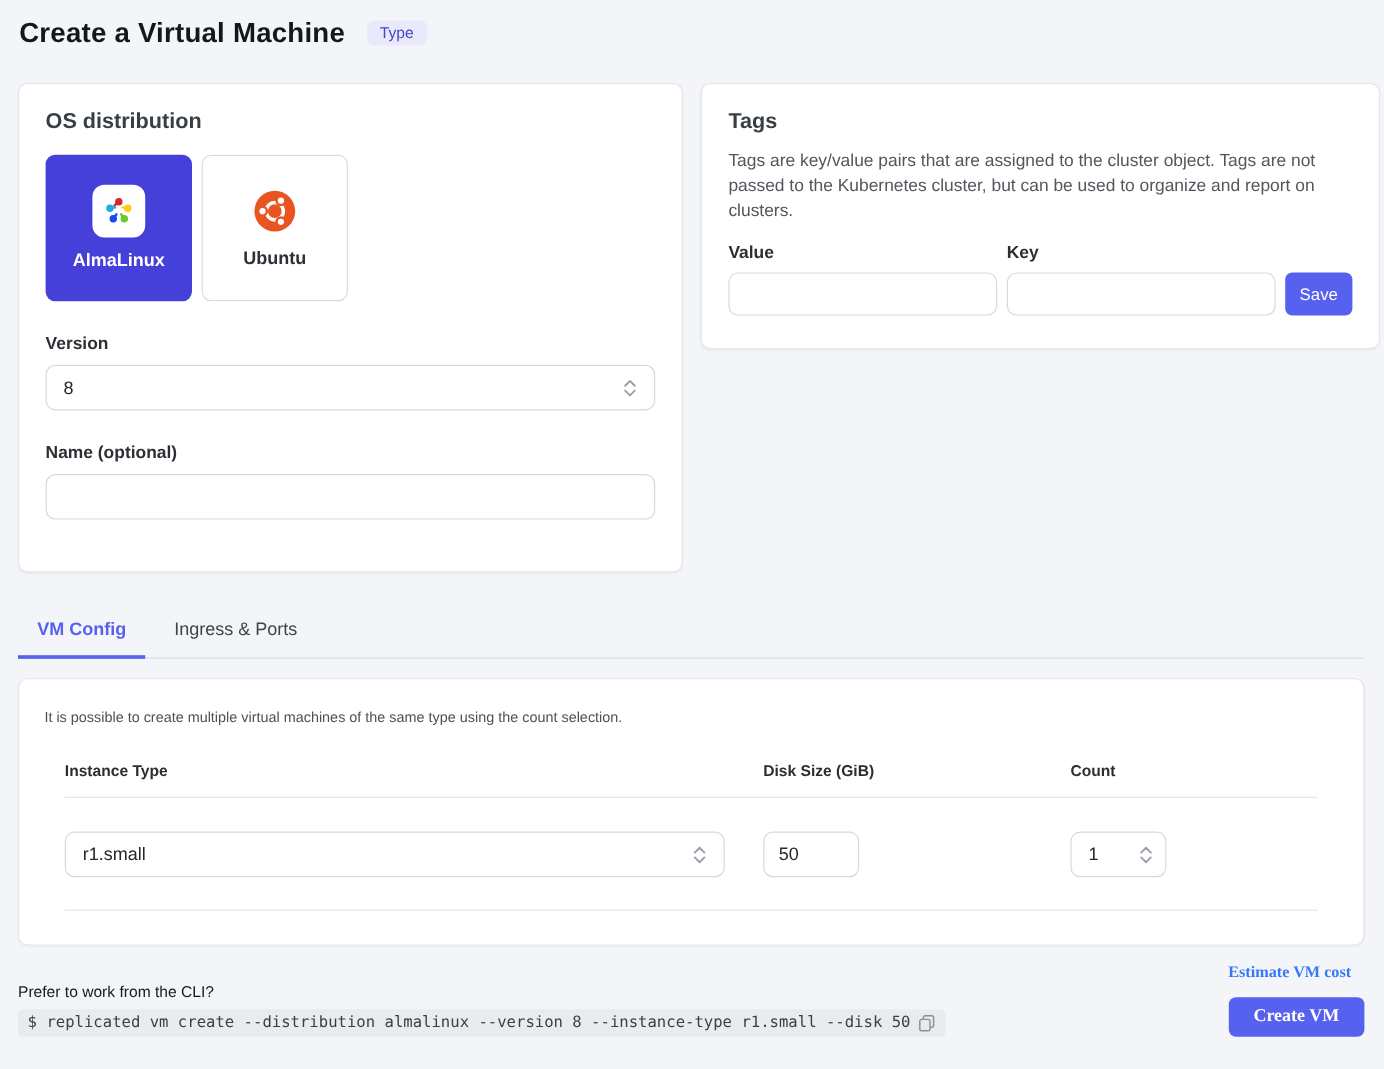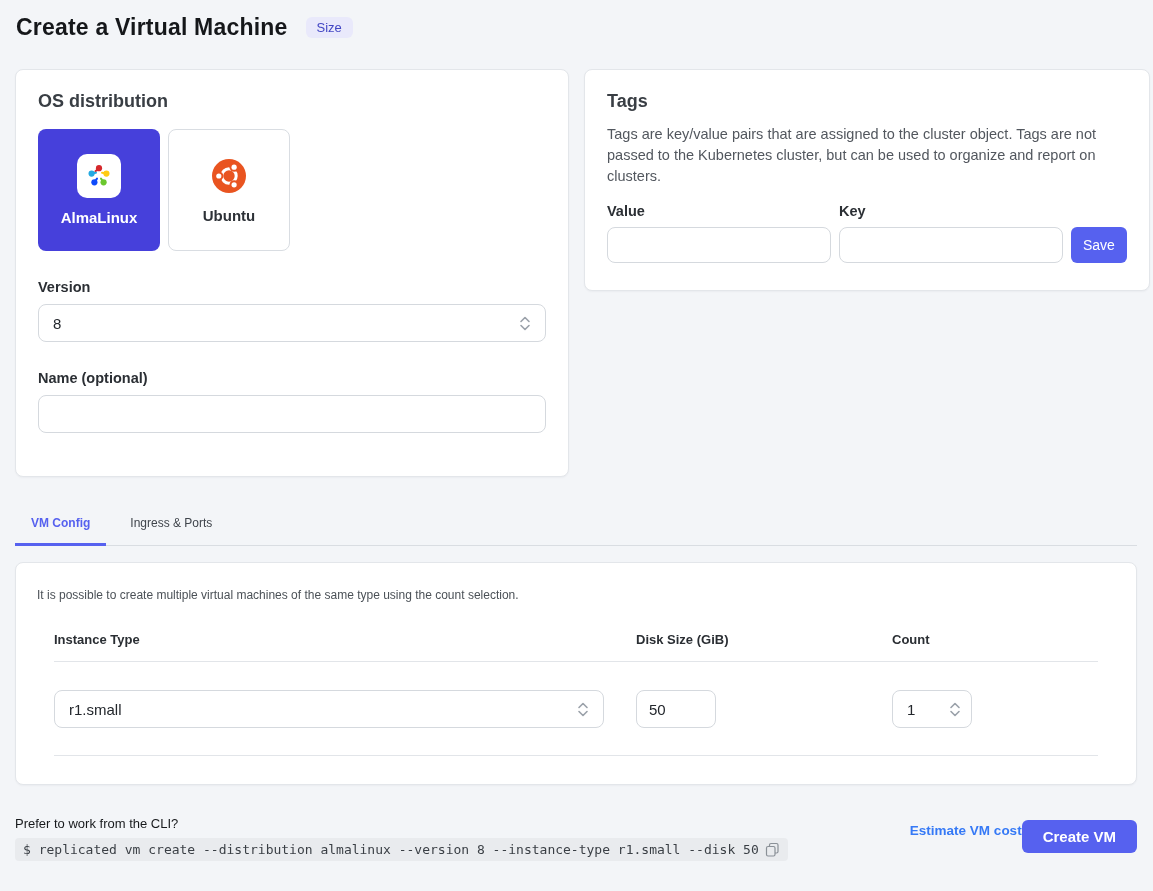--- a/index.html
+++ b/index.html
@@ -72,21 +72,21 @@
     background: #5661ef; color: #fff; border: none; border-radius: 6px;
     font-size: 14px; font-family: inherit; cursor: pointer; text-align: right;
   }
 
   
   .ttl-card { height: 171px; padding: 21px 22px; }
   .ttl-card .select-box { margin-top: 17px; }
 
   
   .tabs { display: flex; margin-top: 27px; border-bottom: 1px solid #d9dde2; }
-  .tab { padding: 12px 16px 13px 16px; font-size: 12px; color: #3f444b; cursor: pointer; }
+  .tab { padding: 12px 16px 13px 16px; font-size: 15px; color: #3f444b; cursor: pointer; }
   .tab + .tab { padding: 12px 25px 13px 24px; }
   .tab.active {
     color: #5661ef; font-weight: bold;
     border-bottom: 3px solid #5661ef; margin-bottom: -1px;
   }
 
   
   .vm-card { margin-top: 16px; height: 223px; padding: 25px 16px 0 16px; }
   .vm-message { font-size: 12px; color: #4b5157; padding-left: 5px; }
   .vm-table { margin-top: 30px; padding: 0 22px; }
@@ -105,37 +105,37 @@
   
   .footer { display: flex; justify-content: space-between; margin-top: 14px; }
   .footer-left { margin-top: 17px; }
   .cli-prompt { font-size: 13px; color: #17191c; }
   .cli-code {
     margin-top: 7px; display: inline-flex; align-items: center; gap: 6px;
     background: #e9ebee; border-radius: 4px; padding: 4px 8px;
     font-family: "DejaVu Sans Mono", "Liberation Mono", monospace;
     font-size: 13px; color: #3a3f45;
   }
-  .footer-right { display: flex; flex-direction: row; align-items: center; }
+  .footer-right { display: flex; flex-direction: column; align-items: flex-start; font-family: Liberation Serif, serif; }
   .estimate-link { font-size: 13.5px; font-weight: bold; color: #3579f6; text-decoration: none; cursor: pointer; }
   .create-btn {
     margin-top: 13px; background: #5661ef; color: #fff; border: none; border-radius: 6px;
     padding: 8px 21px; font-size: 15px; font-weight: bold; font-family: inherit; cursor: pointer;
   }
 
   .chev { flex: 0 0 auto; }
 </style>
 </head>
 <body>
 
 <div class="page">
 
   <div class="header">
     <div class="page-title">Create a Virtual Machine</div>
-    <div class="beta-badge">Size</div>
+    <div class="beta-badge">Type</div>
   </div>
 
   <div class="cards-row">
 
     <div class="card os-card col-left">
       <h2 class="card-title">OS distribution</h2>
       <div class="tiles">
         <div class="tile selected">
           <span class="alma-chip">
             <svg width="28" height="28" viewBox="0 0 28 28">

